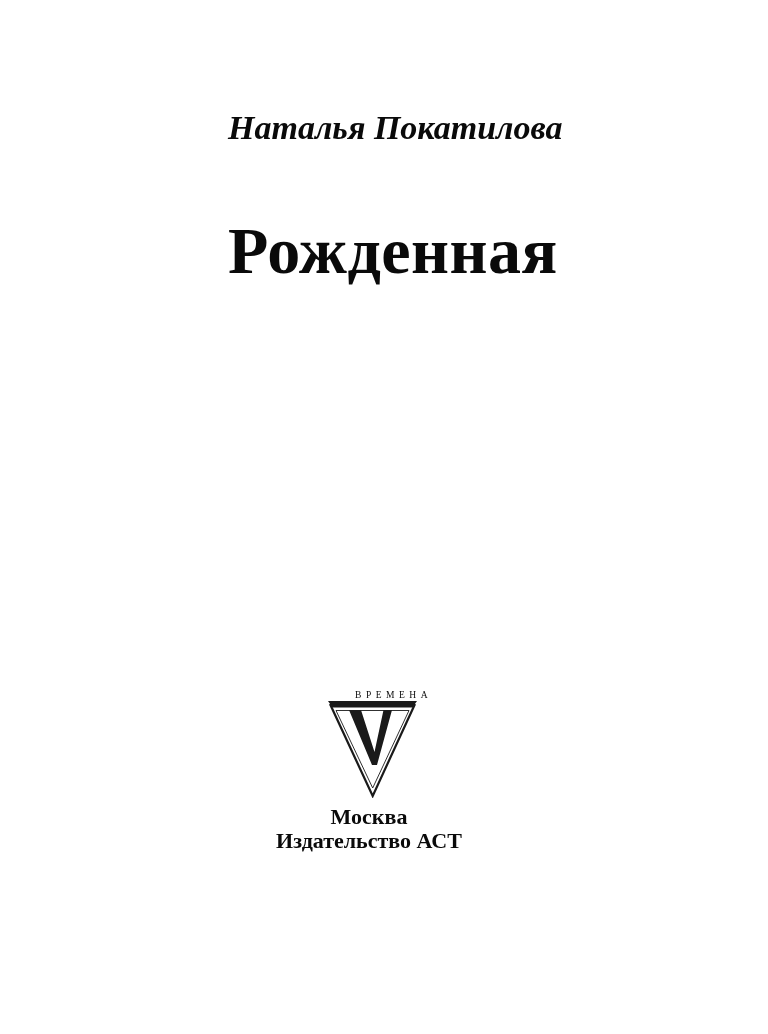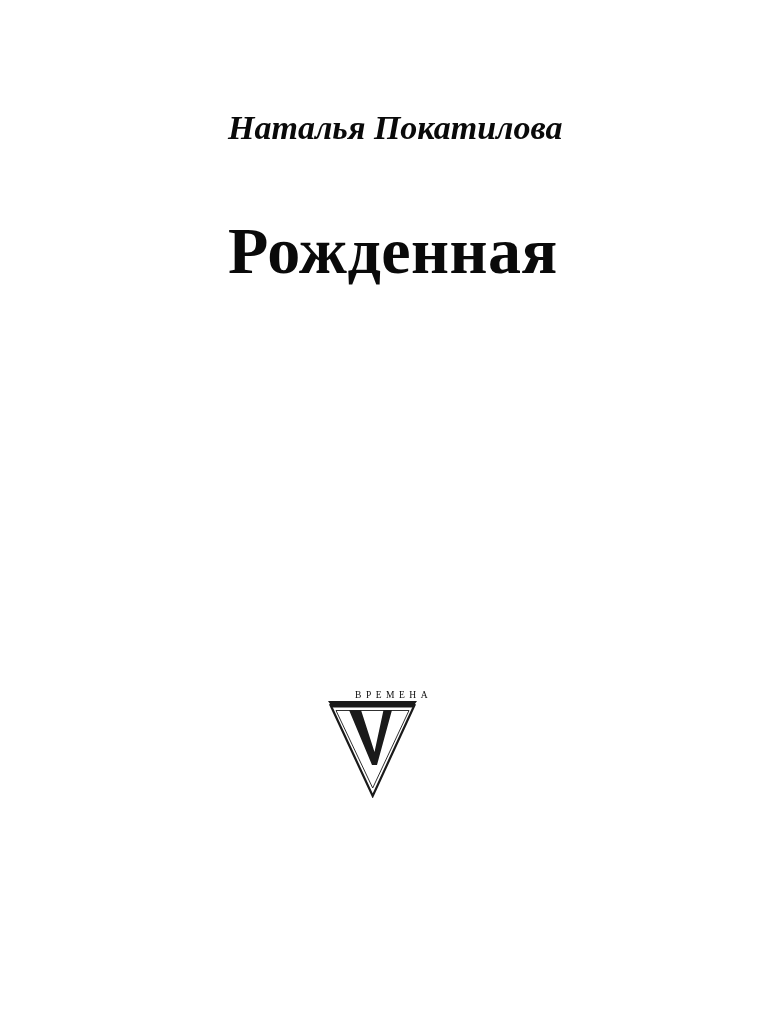--- a/index.html
+++ b/index.html
@@ -93,14 +93,18 @@
 
     <polygon points="0,0 89,0 84.5,6.5 4.5,6.5" fill="#1a1a1a"></polygon>
 
     <path d="M 2,3 L 44.7,95 L 87,3" fill="none" stroke="#1a1a1a" stroke-width="2.2"></path>
 
     <polygon points="8,9.5 81,9.5 44.7,87" fill="none" stroke="#1a1a1a" stroke-width="0.9"></polygon>
 
     <polygon points="21,9 33,9 46.5,51 55.5,9 64,9 49,64 44,64" fill="#1a1a1a"></polygon>
   </svg>
 
+  <div class="imprint">
+    <span class="line">Москва</span>
+    <span class="line">Издательство АСТ</span>
+  </div>
 
 </div>
 
 </body></html>

